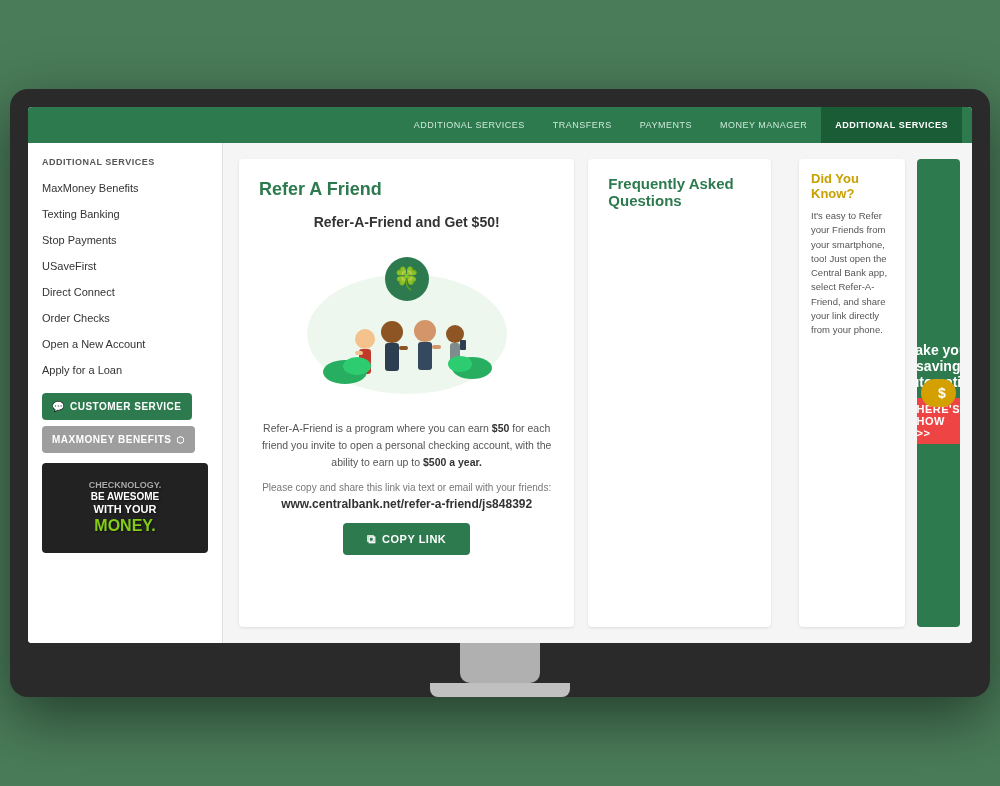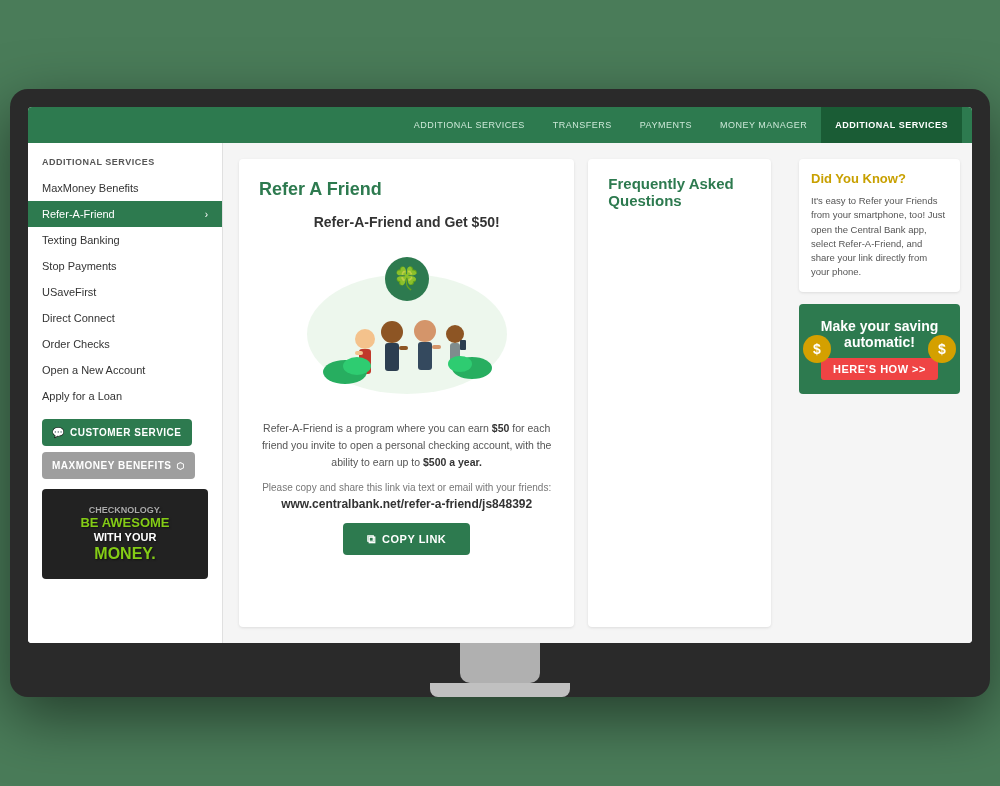--- a/index.html
+++ b/index.html
@@ -251,21 +251,21 @@
       font-size: 15px;
       font-weight: 700;
     }
 
     
     .right-sidebar {
       width: 185px;
       flex-shrink: 0;
       padding: 16px 12px;
       display: flex;
-      flex-direction: column;
+      flex-direction: row;
       gap: 12px;
     }
     .did-you-know {
       background: #fff;
       border-radius: 4px;
       padding: 12px;
       box-shadow: 0 1px 3px rgba(0,0,0,0.1);
     }
     .dyk-title {
       color: #c8a000;
@@ -350,24 +350,20 @@
       </div>
     </nav>
 
     <div class="page-body">
 
       <aside class="sidebar">
         <div class="sidebar-title">Additional Services</div>
 
         <div class="sidebar-item">
           <span>MaxMoney Benefits</span>
-        </div>
-        <div class="sidebar-item active">
-          <span>Refer-A-Friend</span>
-          <span class="chevron">›</span>
         </div>
         <div class="sidebar-item">
           <span>Texting Banking</span>
         </div>
         <div class="sidebar-item">
           <span>Stop Payments</span>
         </div>
         <div class="sidebar-item">
           <span>USaveFirst</span>
         </div>
@@ -389,21 +385,21 @@
           <span>Customer Service</span>
         </button>
         <button class="sidebar-btn btn-maxmoney">
           <span>MaxMoney Benefits</span>
           <span style="font-size:9px;">⬡</span>
         </button>
 
         <div class="sidebar-ad">
           <div class="sidebar-ad-text">
             <span style="display:block;font-size:9px;color:#aaa;">CHECKNOLOGY.</span>
-            <span style="display:block;font-size:13px;color:#84cc16;">BE AWESOME</span>
+            <span style="display:block;font-size:10px;color:#ffffff;">BE AWESOME</span>
             <span style="display:block;font-size:11px;color:#fff;">WITH YOUR</span>
             <span style="display:block;font-size:16px;color:#84cc16;">MONEY.</span>
           </div>
         </div>
       </aside>
 
       <main class="main-content">
 
         <div class="refer-card">
           <div class="refer-title">Refer A Friend</div>

